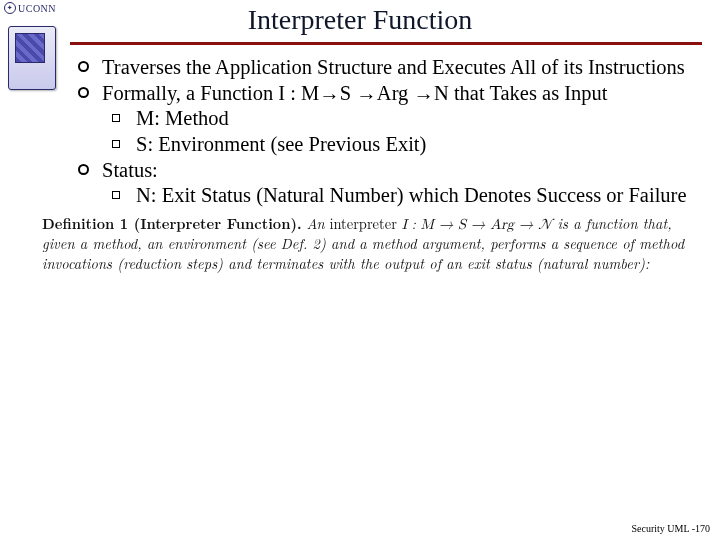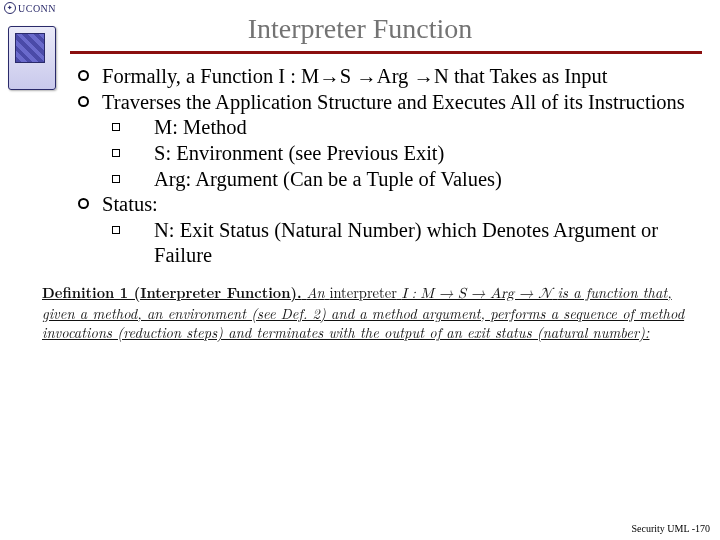--- a/index.html
+++ b/index.html
@@ -28,22 +28,22 @@
     border: 1px solid #2a2a6a;
     border-radius: 50%;
     display: inline-flex;
     align-items: center; justify-content: center;
     font-size: 7px;
     color: #2a2a6a;
   }
   .title {
     text-align: center;
     font-size: 28px;
-    color: #737373;
-    padding-top: 13px;
+    color: #0f172a;
+    padding-top: 4px;
     font-weight: normal;
   }
   .rule {
     margin: 6px 18px 0 70px;
     height: 3px;
     background: #8a0f0f;
   }
   .side-logo {
     position: absolute;
     left: 8px;
@@ -78,41 +78,40 @@
     padding-top: 4px;
   }
   .l1 .bullet span {
     display: inline-block;
     width: 11px; height: 11px;
     border: 2px solid #000;
     border-radius: 50%;
     background: #fff;
   }
   .l1 .text { flex: 1; }
-  .l2 { display: flex; margin-left: 34px; gap: 18px; }
+  .l2 { display: flex; margin-left: 34px; }
   .l2 .bullet {
     width: 24px; flex: 0 0 24px;
     font-size: 12px;
     padding-top: 5px;
     color: #000;
   }
   .l2 .bullet span {
     display: inline-block;
     width: 8px; height: 8px;
     border: 1.5px solid #000;
     background: #fff;
   }
   .l2 .text { flex: 1; }
   .def-block {
-    margin: 14px 30px 0 42px;
+    margin: 5px 30px 0 42px;
     font-family: "Latin Modern Roman", "CMU Serif", Times, serif;
     font-size: 14.5px;
     line-height: 1.35;
     color: #111;
-    text-decoration: underline;
   }
   .def-block .lead { }
   .def-block .lead b { font-weight: bold; font-style: normal; }
   .def-block .lead i, .def-block em { font-style: italic; }
   .def-block .ital { font-style: italic; }
   .def-block .math {
     font-style: italic;
     font-family: "Latin Modern Math","CMU Serif",Times,serif;
   }
   .def-eq {
@@ -140,49 +139,45 @@
 
 <div class="side-logo"></div>
 
 <h1 class="title">Interpreter Function</h1>
 <div class="rule"></div>
 
 <div class="content">
 
   <div class="l1">
     <div class="bullet"><span></span></div>
-    <div class="text">Formally, a Function I : M→S →Arg →N that Takes as Input</div>
+    <div class="text">Traverses the Application Structure and Executes All of its Instructions</div>
   </div>
 
   <div class="l1">
     <div class="bullet"><span></span></div>
-    <div class="text">Traverses the Application Structure and Executes All of its Instructions</div>
+    <div class="text">Formally, a Function I : M→S →Arg →N that Takes as Input</div>
   </div>
 
   <div class="l2">
     <div class="bullet"><span></span></div>
     <div class="text">M: Method</div>
   </div>
   <div class="l2">
     <div class="bullet"><span></span></div>
     <div class="text">S: Environment (see Previous Exit)</div>
   </div>
-  <div class="l2">
-    <div class="bullet"><span></span></div>
-    <div class="text">Arg: Argument (Can be a Tuple of Values)</div>
-  </div>
 
   <div class="l1">
     <div class="bullet"><span></span></div>
     <div class="text">Status:</div>
   </div>
 
   <div class="l2">
     <div class="bullet"><span></span></div>
-    <div class="text">N: Exit Status (Natural Number) which Denotes Argument or Failure</div>
+    <div class="text">N: Exit Status (Natural Number) which Denotes Success or Failure</div>
   </div>
 
 </div>
 
 <div class="def-block">
   <span class="lead">
     <b>Definition 1 (Interpreter Function).</b>
     <em>An</em>
     <span>interpreter</span>
     <span class="math">I : M → S → Arg → 𝒩</span>

